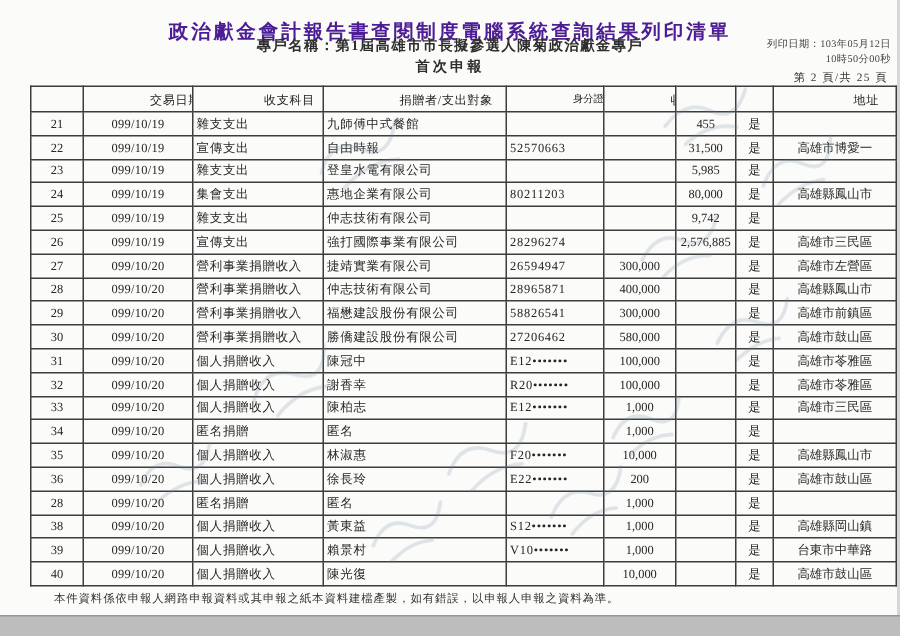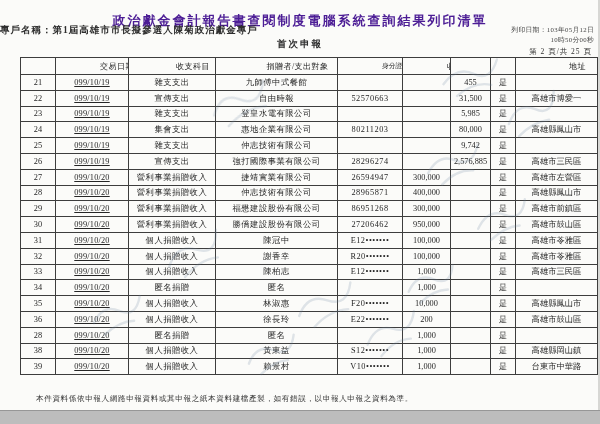--- a/index.html
+++ b/index.html
@@ -8,21 +8,21 @@
     background:#fbfbf9;
     font-family:"Liberation Serif","DejaVu Serif",serif;
     color:#2b2b2b;
     -webkit-font-smoothing:antialiased;
   }
   .page-title{
     position:absolute;top:12px;left:0;width:600px;text-align:center;
     font-size:13px;font-weight:bold;letter-spacing:2px;color:#4c1d95;
   }
   .account-name{
-    position:absolute;top:24px;left:0;width:600px;
+    position:absolute;top:24px;left:0;width:600px;text-align:center;
     font-size:9.5px;font-weight:bold;letter-spacing:1px;color:#2e2e2e;
   }
   .report-type{
     position:absolute;top:38px;left:0;width:600px;text-align:center;
     font-size:9.5px;font-weight:bold;letter-spacing:2px;color:#2e2e2e;
   }
   .print-meta{
     position:absolute;top:25px;right:6px;text-align:right;
     font-size:6.8px;color:#444;line-height:1.5;letter-spacing:0.3px;
   }
@@ -41,23 +41,23 @@
     font-weight:normal;
     padding:0 2px;
     color:#262626;
   }
   table.report th{
     height:16px;font-size:8px;text-align:center;letter-spacing:0.5px;color:#222;padding-left:44px;
   }
   table.report th:nth-child(5){font-size:6.8px;letter-spacing:0;}
   table.report td{height:14.8px;font-size:8.3px;}
   td.c{text-align:center;}
-  td.l{text-align:center;padding-left:4px;letter-spacing:0.5px;}
+  td.l{text-align:left;padding-left:4px;letter-spacing:0.5px;}
   td.r{text-align:center;padding-right:4px;}
-  td.date{text-align:center;font-size:8px;letter-spacing:0.2px;text-decoration:underline;}
+  td.date{text-align:center;font-size:8px;letter-spacing:0.2px;}
   .footnote{
     position:absolute;left:36px;top:394px;
     font-size:7.6px;color:#333;letter-spacing:0.6px;
   }
   .scan-bottom{
     position:absolute;left:0;bottom:0;width:600px;height:13px;
     background:#bdbdbd;border-top:1px solid #979797;
   }
   .scan-edge{
     position:absolute;top:0;right:0;width:2px;height:424px;background:#d7d7d4;
@@ -189,33 +189,33 @@
         <td class="r">400,000</td>
         <td class="r"></td>
         <td class="c">是</td>
         <td class="c">高雄縣鳳山市</td>
       </tr>
       <tr>
         <td class="c">29</td>
         <td class="c date">099/10/20</td>
         <td class="l">營利事業捐贈收入</td>
         <td class="l">福懋建設股份有限公司</td>
-        <td class="l">86951268</td>
+        <td class="l">58826541</td>
         <td class="r">300,000</td>
         <td class="r"></td>
         <td class="c">是</td>
         <td class="c">高雄市前鎮區</td>
       </tr>
       <tr>
         <td class="c">30</td>
         <td class="c date">099/10/20</td>
         <td class="l">營利事業捐贈收入</td>
         <td class="l">勝僑建設股份有限公司</td>
         <td class="l">27206462</td>
-        <td class="r">950,000</td>
+        <td class="r">580,000</td>
         <td class="r"></td>
         <td class="c">是</td>
         <td class="c">高雄市鼓山區</td>
       </tr>
       <tr>
         <td class="c">31</td>
         <td class="c date">099/10/20</td>
         <td class="l">個人捐贈收入</td>
         <td class="l">陳冠中</td>
         <td class="l">E12•••••••</td>
@@ -304,20 +304,31 @@
       <tr>
         <td class="c">39</td>
         <td class="c date">099/10/20</td>
         <td class="l">個人捐贈收入</td>
         <td class="l">賴景村</td>
         <td class="l">V10•••••••</td>
         <td class="r">1,000</td>
         <td class="r"></td>
         <td class="c">是</td>
         <td class="c">台東市中華路</td>
+      </tr>
+      <tr>
+        <td class="c">40</td>
+        <td class="c date">099/10/20</td>
+        <td class="l">個人捐贈收入</td>
+        <td class="l">陳光復</td>
+        <td class="l"></td>
+        <td class="r">10,000</td>
+        <td class="r"></td>
+        <td class="c">是</td>
+        <td class="c">高雄市鼓山區</td>
       </tr>
     </tbody>
 </table>
 
 <div class="footnote">本件資料係依申報人網路申報資料或其申報之紙本資料建檔產製，如有錯誤，以申報人申報之資料為準。</div>
 
 <svg class="stamps" width="600" height="424" viewBox="0 0 600 424">
   <g stroke="#7188a0" fill="none" opacity="0.20" stroke-width="2.4" stroke-linecap="round">
     <path d="M215,110 q14,-20 30,-6 t28,-10 M225,125 q22,-12 42,-6" transform="rotate(-20 230 115)"></path>
     <path d="M445,80 q18,-14 32,-2 t26,-8 M455,95 q20,-10 36,-2" transform="rotate(-15 460 88)"></path>

